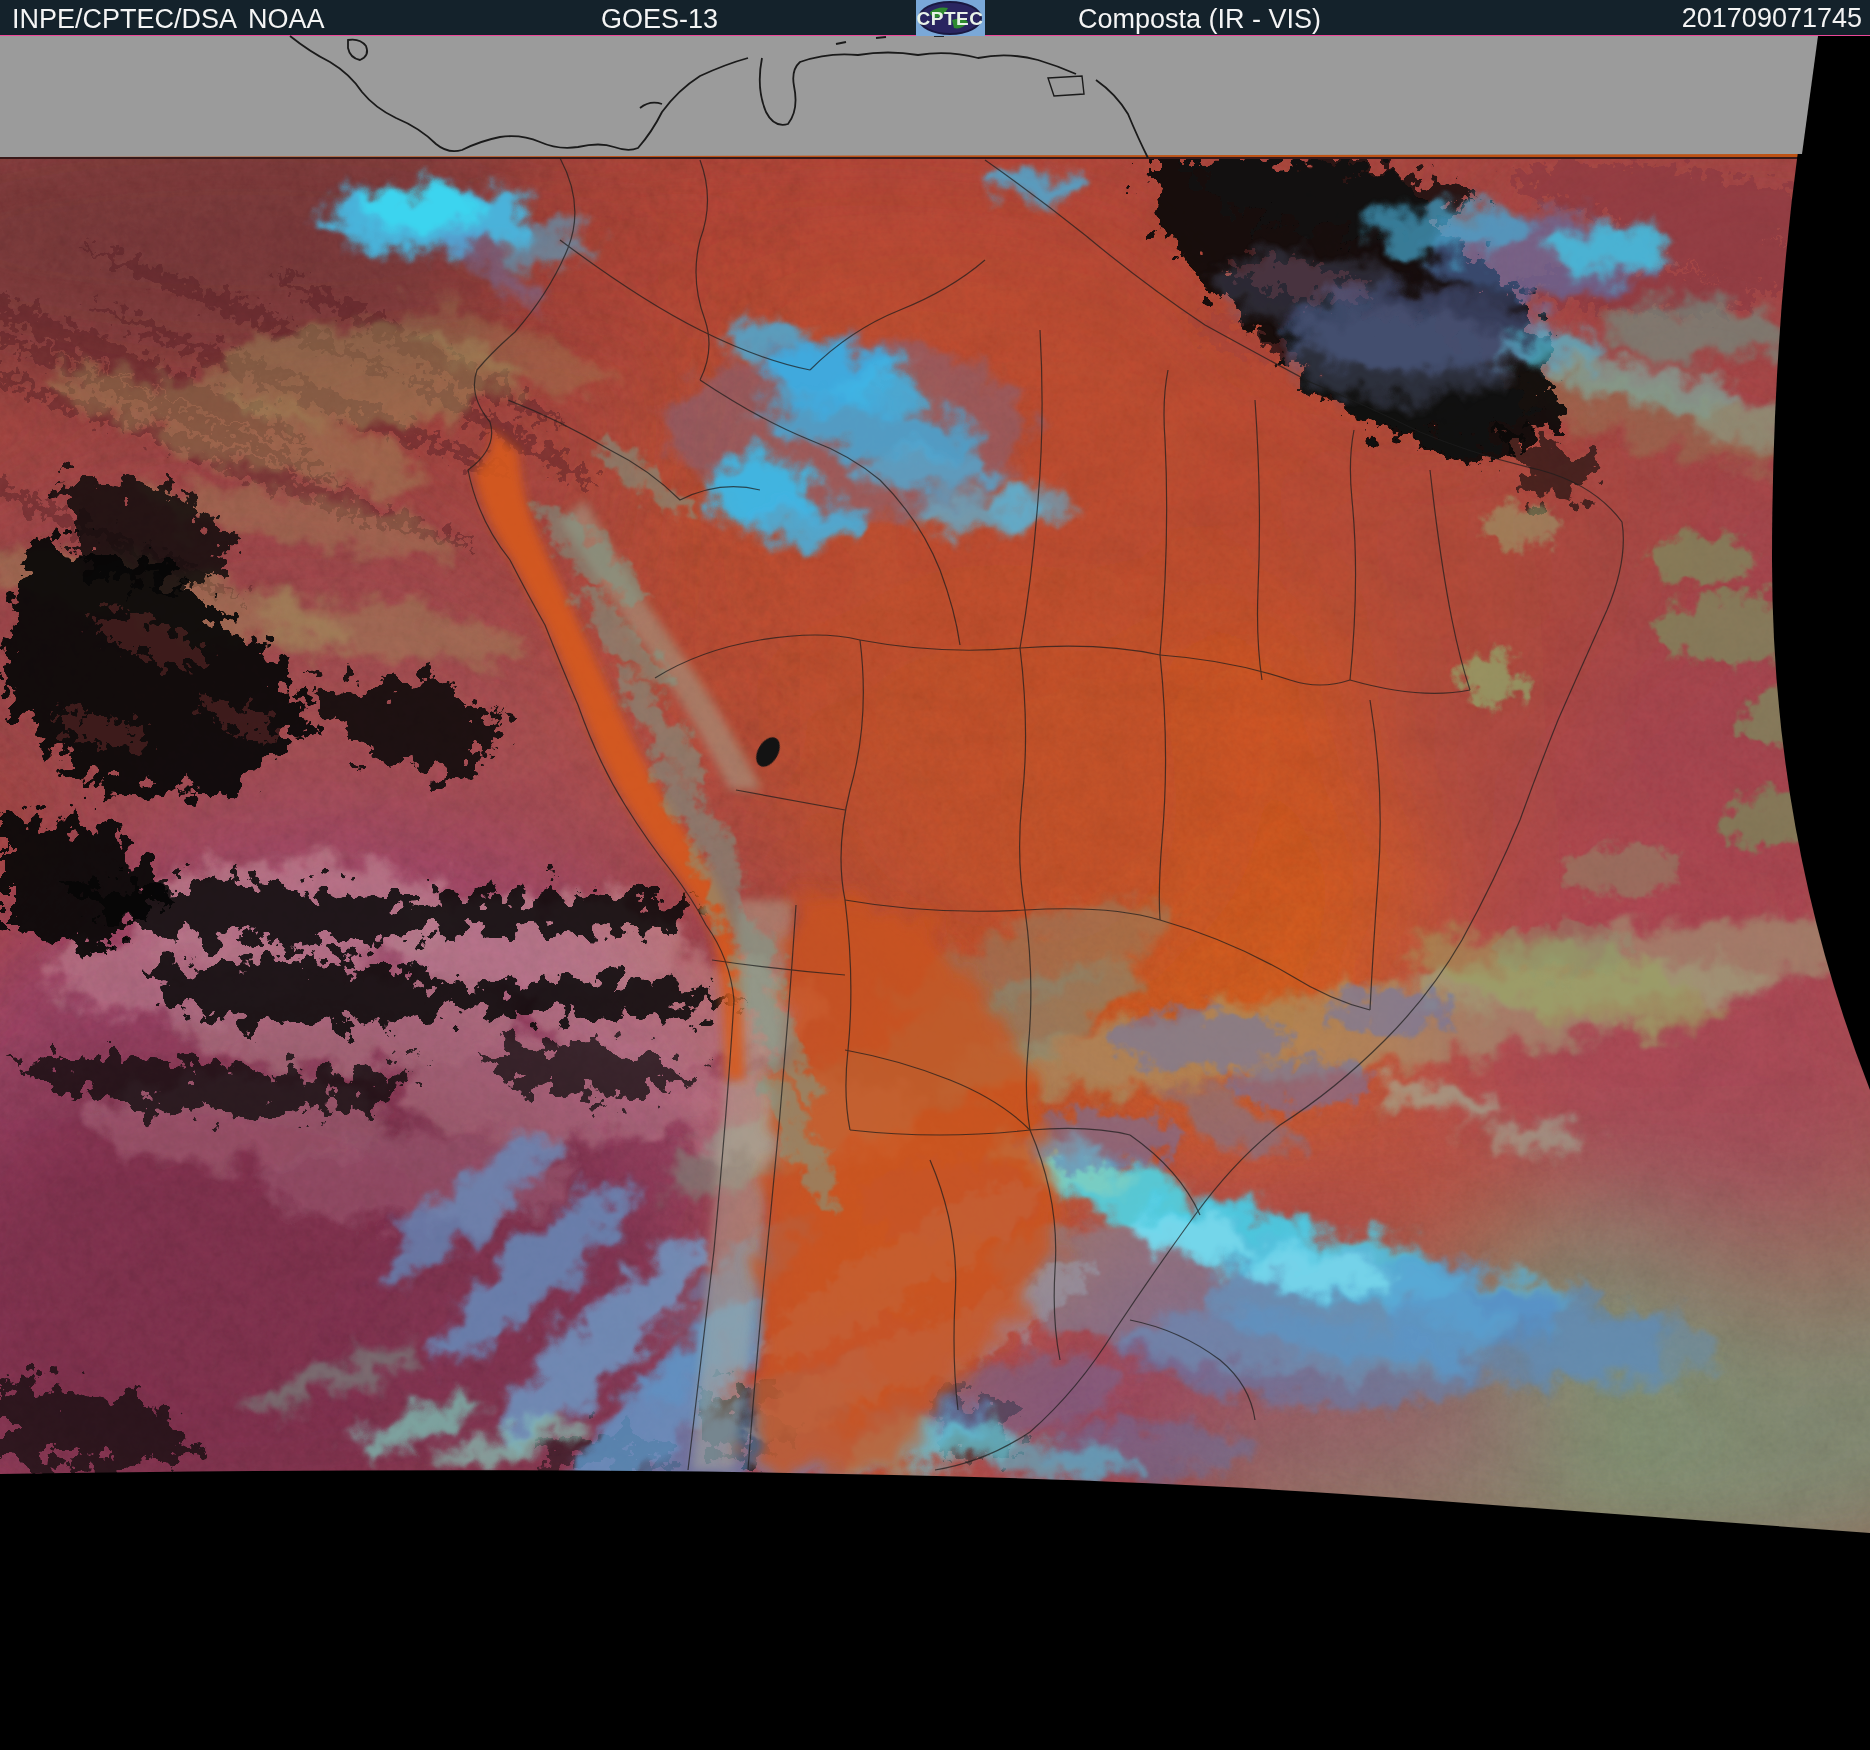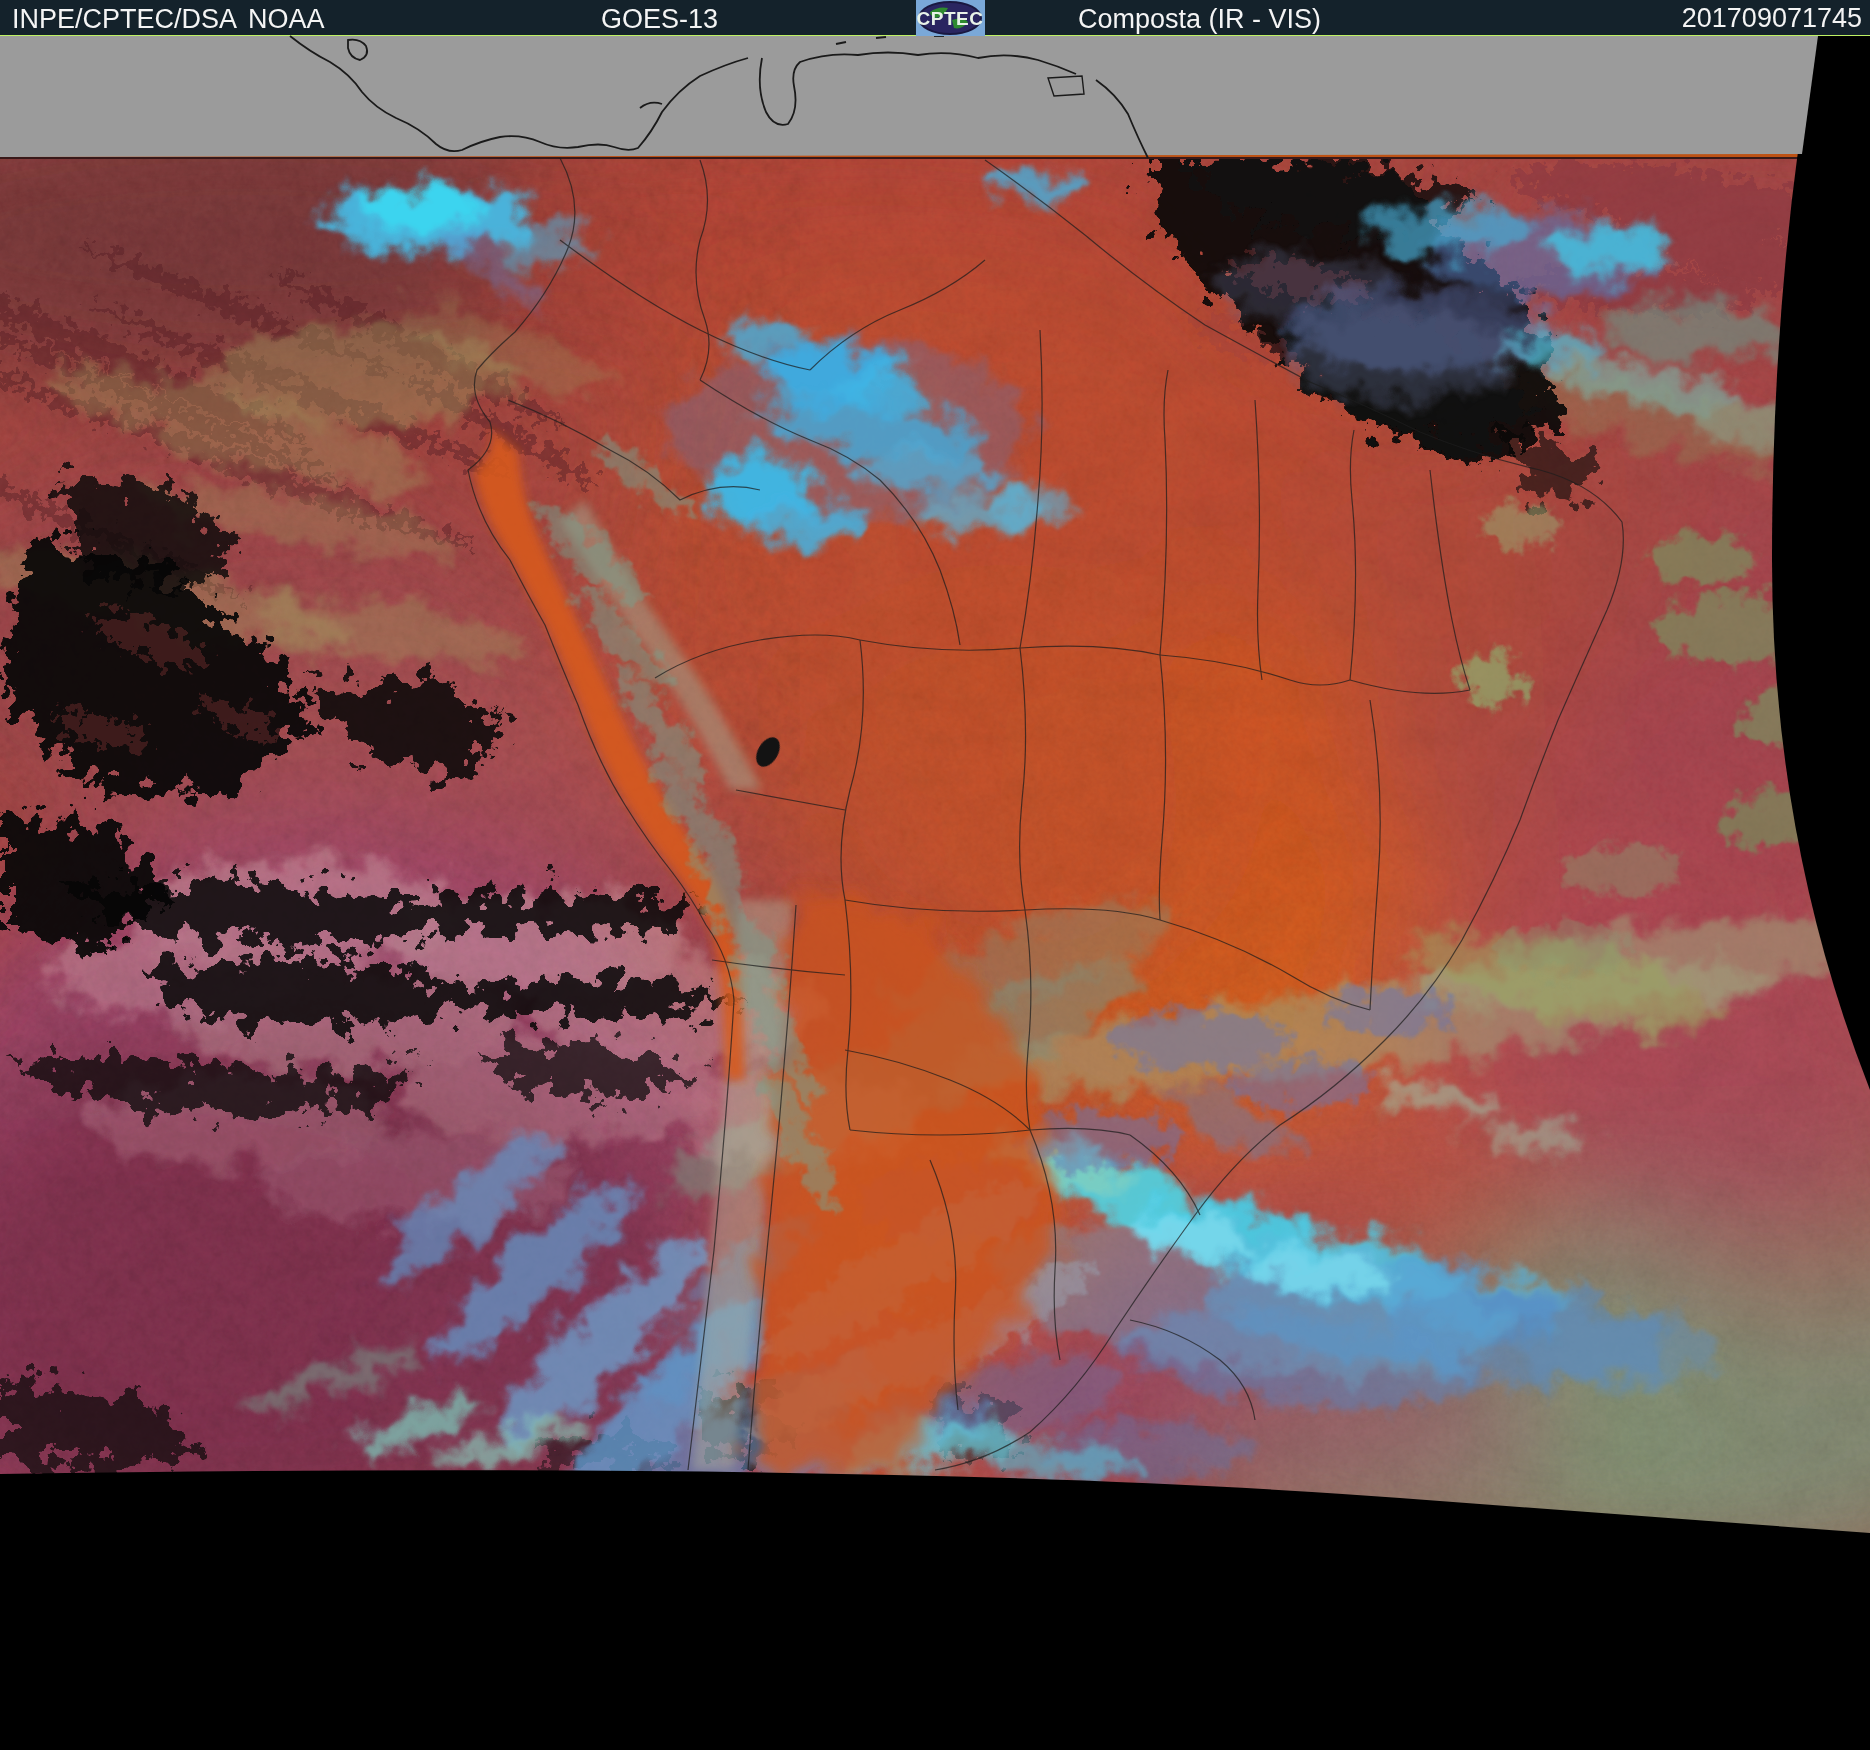--- a/index.html
+++ b/index.html
@@ -1,16 +1,16 @@
 <!DOCTYPE html>
 <html><head><meta charset="utf-8">
 <style>
 html,body{margin:0;padding:0;background:#000;}
 *{font-family:"Liberation Sans",sans-serif;}
-#wrap{position:relative;width:1870px;height:1750px;overflow:hidden;background:#bef264;}
+#wrap{position:relative;width:1870px;height:1750px;overflow:hidden;background:#ec4899;}
 </style></head>
 <body>
 <div id="wrap">
 <svg width="1870" height="1750" viewBox="0 0 1870 1750">
 <defs>
   <filter id="b60" x="-40%" y="-40%" width="180%" height="180%">
           <feGaussianBlur stdDeviation="60"></feGaussianBlur>
         </filter>
   <filter id="b30" x="-40%" y="-40%" width="180%" height="180%">
           <feGaussianBlur stdDeviation="30"></feGaussianBlur>

